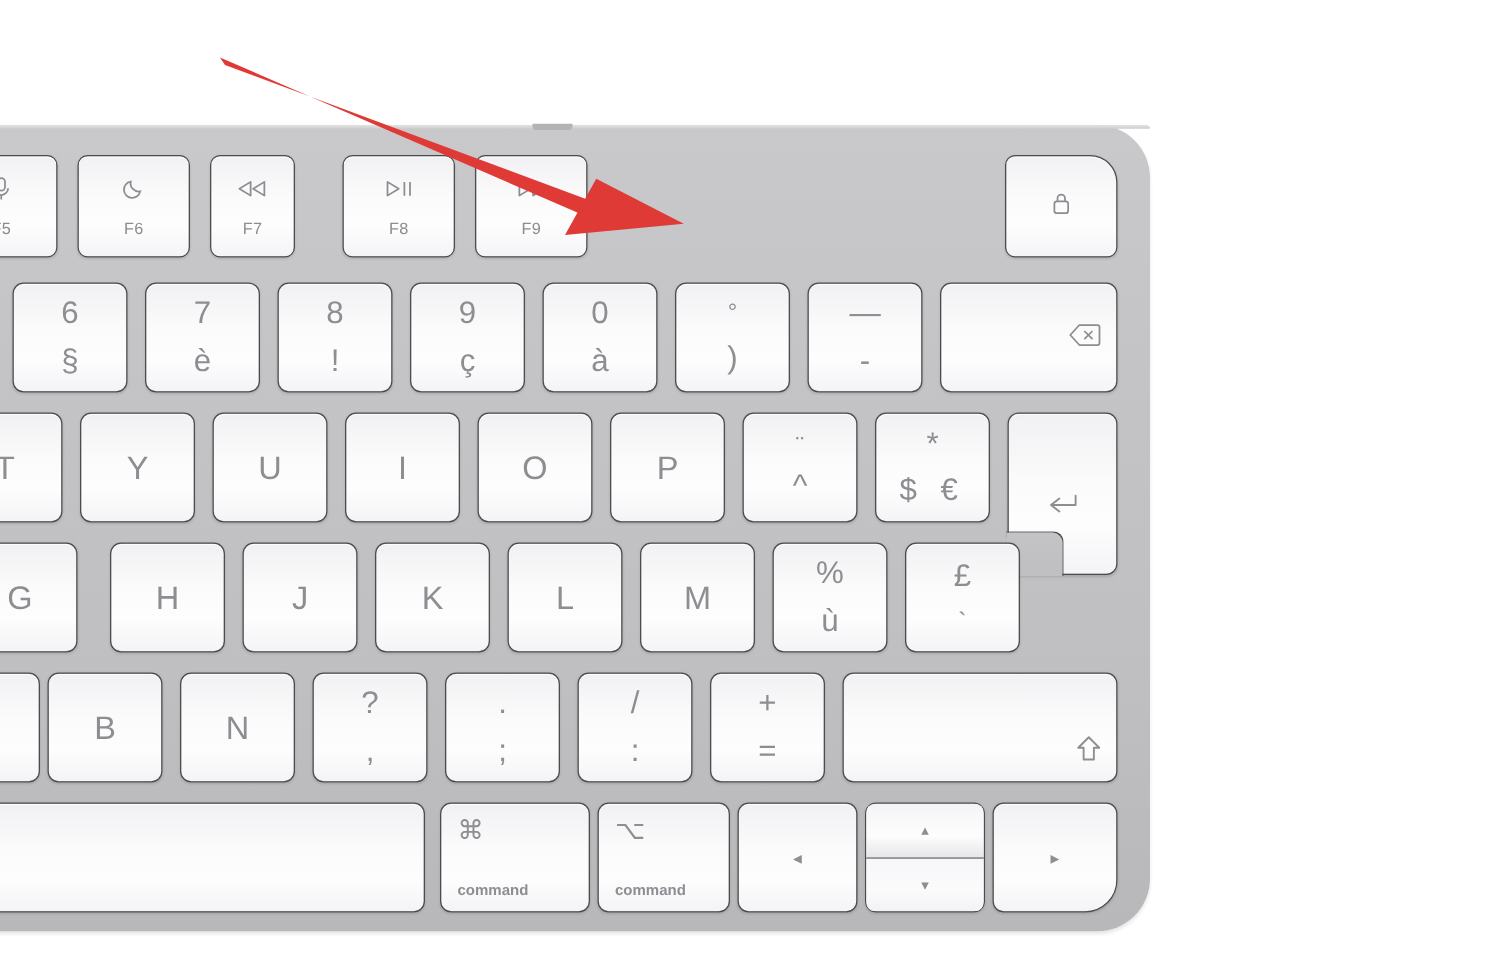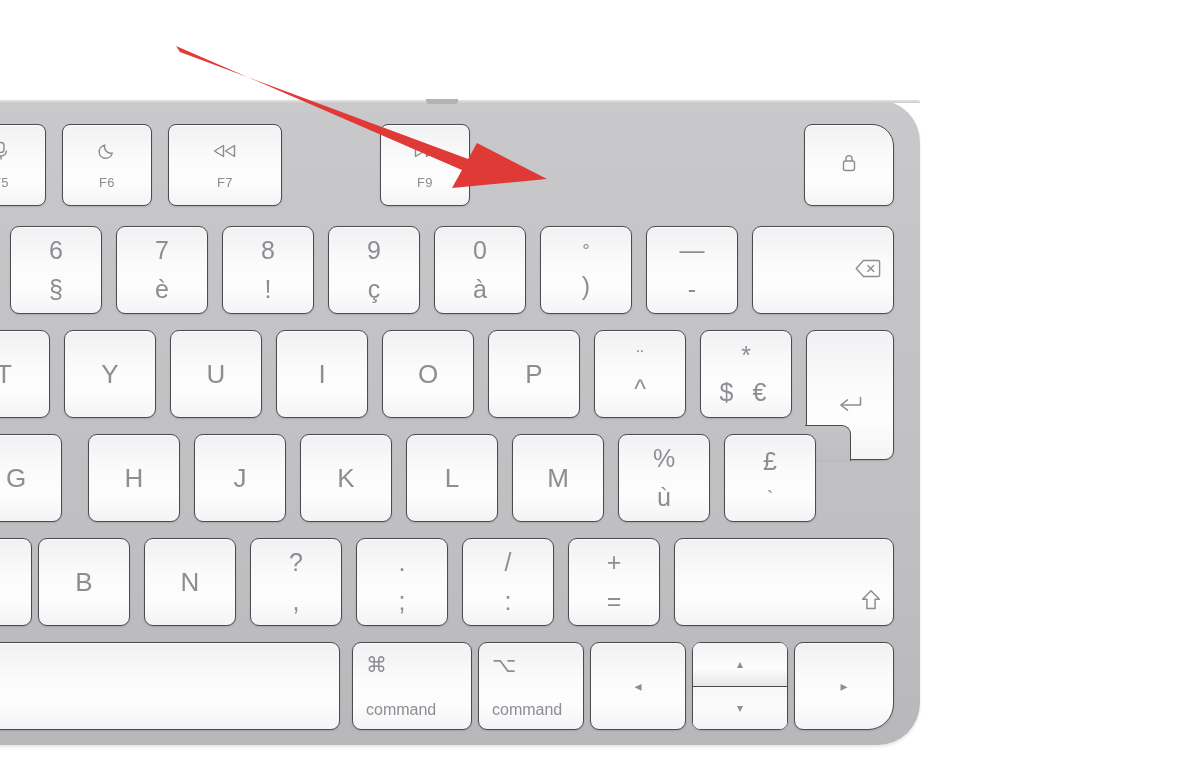--- a/index.html
+++ b/index.html
@@ -83,21 +83,21 @@
   .letter { font-size:26px; color:#8d8d92; }
 
   
   .modstack {
     display:flex; flex-direction:column;
     align-items:flex-start; justify-content:space-between;
     width:100%; height:100%;
     padding:11px 13px;
   }
   .modstack .m-sym { font-size:21px; color:#8d8d92; line-height:1; }
-  .modstack .m-lab { font-size:16px; color:#8d8d92; line-height:1; }
+  .modstack .m-lab { font-size:12px; color:#8d8d92; line-height:1;font-weight:bold; }
 
   .corner-glyph {
     position:absolute; right:12px; bottom:11px;
     font-size:21px; color:#8d8d92; line-height:1;
   }
   .corner-glyph.mid { top:50%; transform:translateY(-50%); bottom:auto; }
 
   
   .updown {
     display:flex; flex-direction:column;
@@ -164,32 +164,44 @@
     <div class="fnstack">
       <span class="fn-icon">
         <svg width="19" height="19" viewBox="0 0 19 19" fill="none" stroke="#8c8c91" stroke-width="1.4">
           <path d="M14.2 12.1A6.6 6.6 0 0 1 6.6 4.2a6.6 6.6 0 1 0 7.6 7.9z"></path>
         </svg>
       </span>
       <span class="fn-label">F6</span>
     </div>
   </div>
 
-  <div class="key fn" style="left:168px; top:124px; width:114px; height:82px;">
+  <div class="key fn" style="left:168px; top:124px; width:68px; height:82px;">
     <div class="fnstack">
       <span class="fn-icon">
         <svg width="30" height="16" viewBox="0 0 30 16" fill="none" stroke="#8c8c91" stroke-width="1.4" stroke-linejoin="round">
           <path d="M13.5 2.5 L4.5 8 L13.5 13.5 Z"></path>
           <path d="M24.5 2.5 L15.5 8 L24.5 13.5 Z"></path>
         </svg>
       </span>
       <span class="fn-label">F7</span>
     </div>
   </div>
 
+  <div class="key fn" style="left:274px; top:124px; width:90px; height:82px;">
+    <div class="fnstack">
+      <span class="fn-icon">
+        <svg width="30" height="16" viewBox="0 0 30 16" fill="none" stroke="#8c8c91" stroke-width="1.4" stroke-linejoin="round">
+          <path d="M6 2.5 L15 8 L6 13.5 Z"></path>
+          <line x1="19.5" y1="2.5" x2="19.5" y2="13.5"></line>
+          <line x1="24" y1="2.5" x2="24" y2="13.5"></line>
+        </svg>
+      </span>
+      <span class="fn-label">F8</span>
+    </div>
+  </div>
 
   <div class="key fn" style="left:380px; top:124px; width:90px; height:82px;">
     <div class="fnstack">
       <span class="fn-icon">
         <svg width="30" height="16" viewBox="0 0 30 16" fill="none" stroke="#8c8c91" stroke-width="1.4" stroke-linejoin="round">
           <path d="M5.5 2.5 L14.5 8 L5.5 13.5 Z"></path>
           <path d="M16.5 2.5 L25.5 8 L16.5 13.5 Z"></path>
         </svg>
       </span>
       <span class="fn-label">F9</span>

